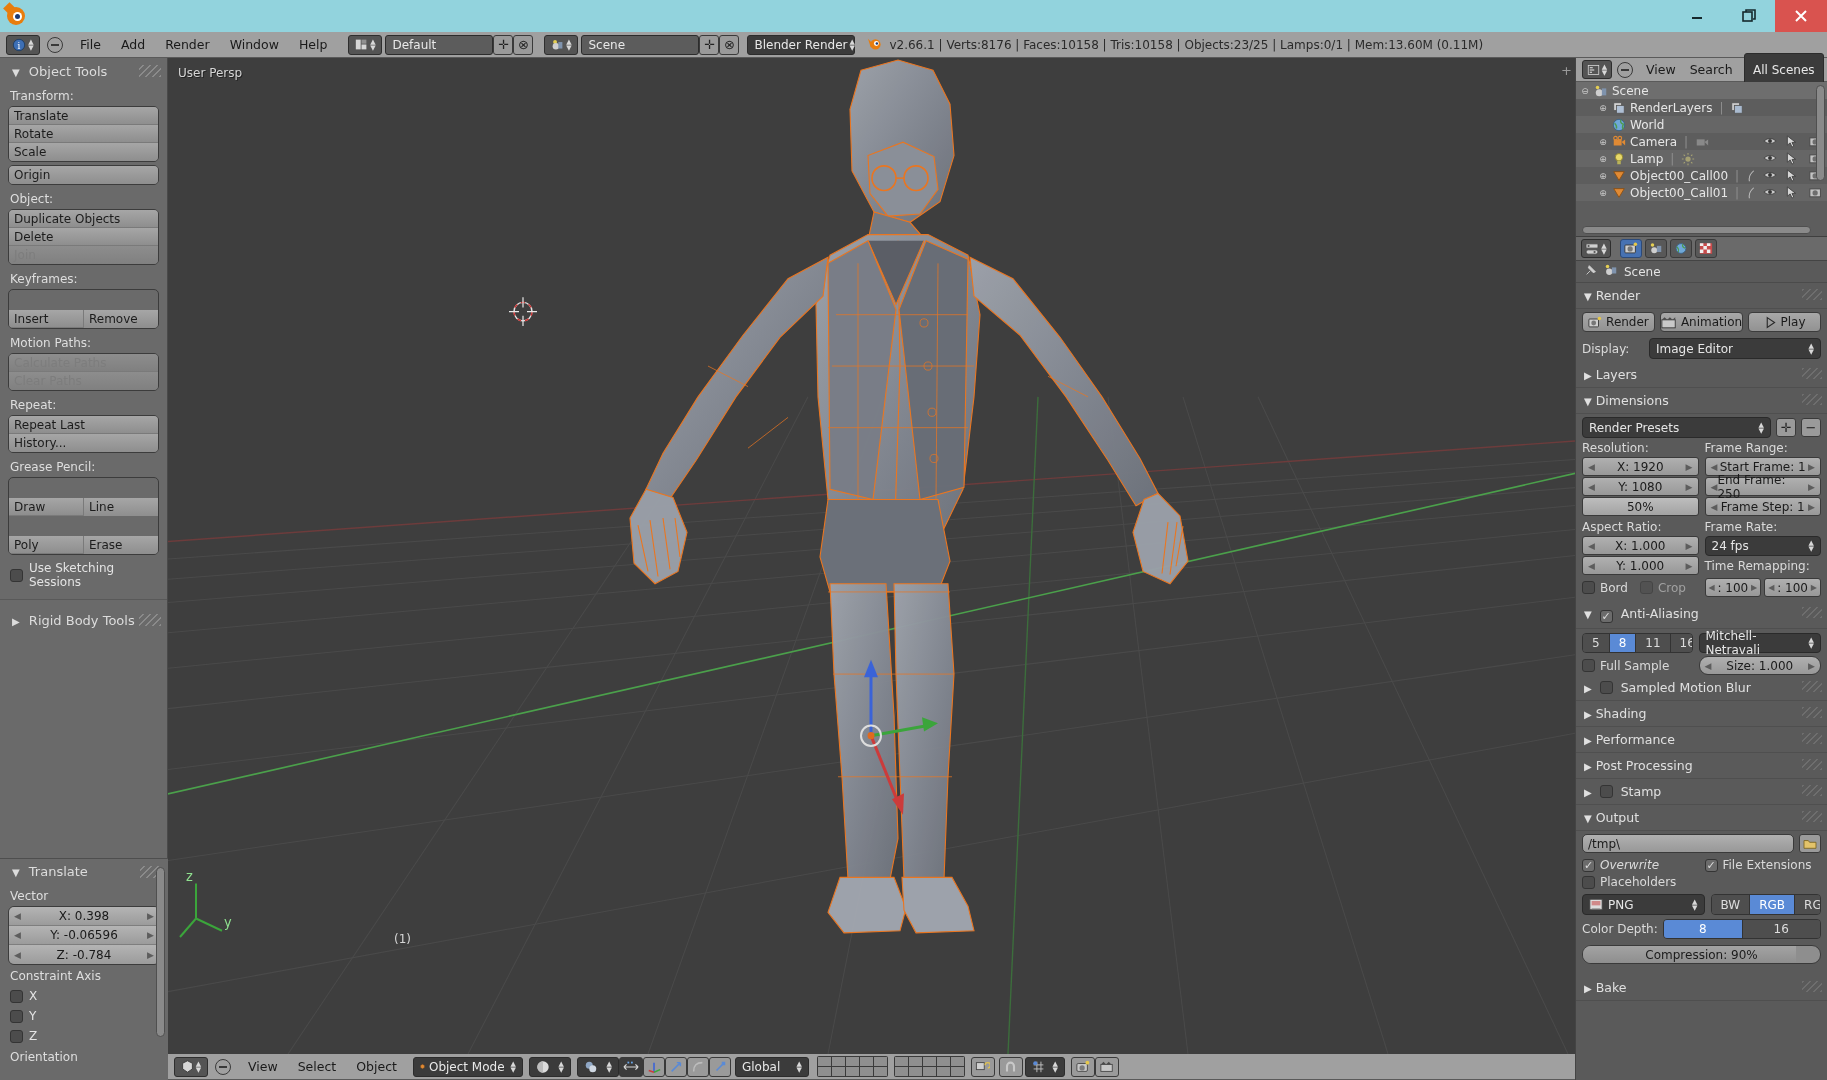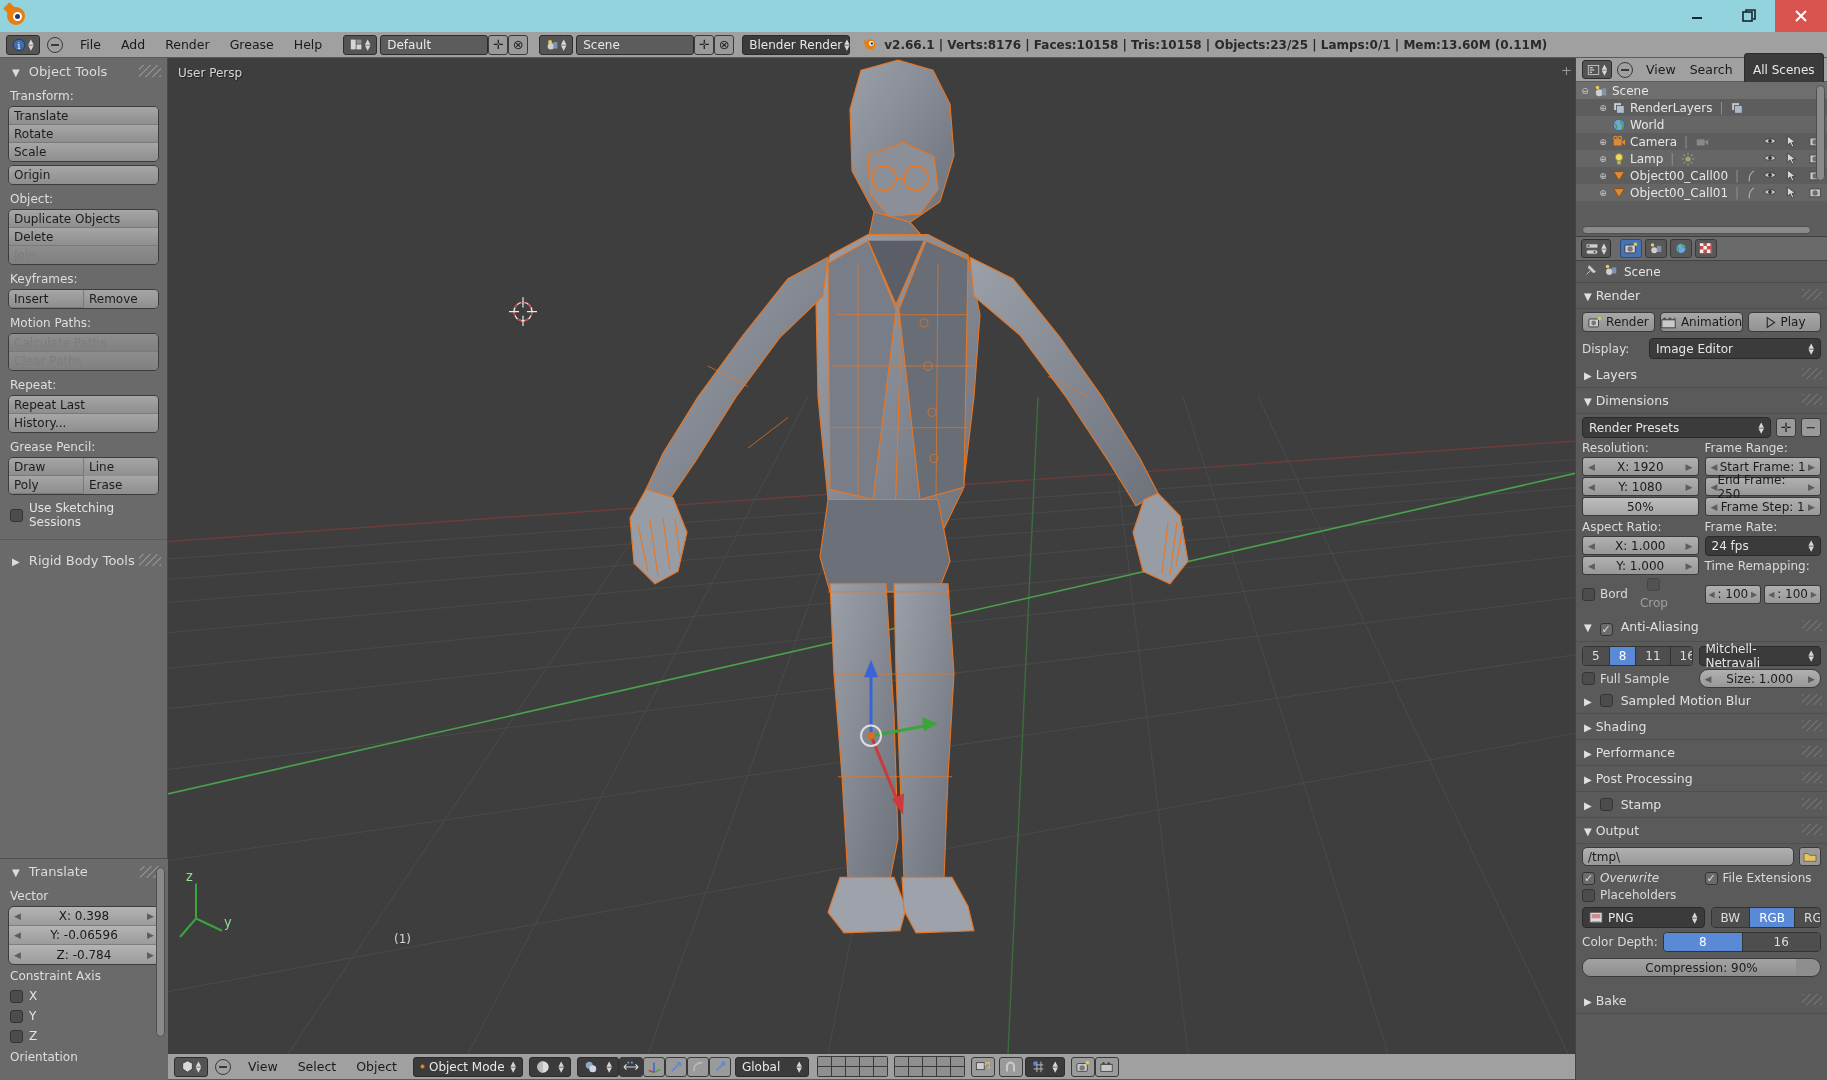--- a/index.html
+++ b/index.html
@@ -58,21 +58,21 @@
   .panel-title .tri { display:inline-block; margin-right:5px; font-size:10px; }
   .panel-title::after{content:"";position:absolute;right:6px;top:7px;width:22px;height:12px;
      background:repeating-linear-gradient(-45deg,#8b8b8b 0 1.5px,transparent 1.5px 5px);}
   .sublabel { font-size:12px; color:#dedede; padding:4px 0 3px 10px; }
   .tool-group { margin:0 8px 3px 8px; border-radius:5px; overflow:hidden;
     border:1px solid #3c3c3c; }
   .tool-btn { background:linear-gradient(#a6a6a6,#8e8e8e); color:#1c1c1c; height:18px;
     font-size:12px; padding-left:5px; line-height:18px; border-bottom:1px solid #7a7a7a;}
   .tool-btn:last-child{border-bottom:none;}
   .tool-btn.disabled{ color:#7d7d7d; background:linear-gradient(#8d8d8d,#808080);}
-  .tool-row { display:flex; }
+  .tool-row { display:flex;margin-top:20px; }
   .tool-row .tool-btn { flex:1; border-right:1px solid #7a7a7a; text-align:left;}
   .tool-row .tool-btn:last-child{border-right:none;}
   .chk-row { display:flex; align-items:center; gap:6px; padding:3px 0 3px 10px; font-size:12px;}
   .chkbox { width:13px; height:13px; border-radius:3px; background:#4c4c4c;
     border:1px solid #343434; flex:0 0 13px; }
   .chkbox.on { background:#6b6b6b; }
   .chkbox.on::after{content:"✓"; color:#ddd; font-size:11px; display:block; line-height:11px;
      text-align:center;}
   .divline { height:1px; background:#595959; margin:7px 0; }
   #oppanel { position:absolute; left:0; bottom:0; width:168px; background:#6a6a6a;
@@ -174,21 +174,21 @@
     <svg width="14" height="14" viewBox="0 0 16 16">
         <circle cx="8" cy="8" r="6.5" fill="#3d6fb5" stroke="#1d3a60"></circle>
         <text x="8" y="12" font-size="10" fill="#fff" text-anchor="middle" font-family="DejaVu Serif,serif">i</text>
       </svg>
     <span class="arrows">▲<br>▼</span>
   </div>
   <div class="circle-btn"></div>
   <div class="menuitem">File</div>
   <div class="menuitem">Add</div>
   <div class="menuitem">Render</div>
-  <div class="menuitem">Grease</div>
+  <div class="menuitem">Window</div>
   <div class="menuitem">Help</div>
 
   <div style="display:flex;align-items:center;margin-left:8px;">
     <div class="edtype">
       <svg width="13" height="13" viewBox="0 0 16 16">
           <rect x="1" y="2" width="6" height="12" fill="#d6d6d6"></rect>
           <rect x="8" y="2" width="6" height="5" fill="#909090"></rect>
           <rect x="8" y="8" width="6" height="6" fill="#d6d6d6"></rect>
         </svg>
       <span class="arrows">▲<br>▼</span>
@@ -210,21 +210,21 @@
     <div class="field" style="width:118px;">Scene</div>
     <div class="smallbtn">✛</div>
     <div class="smallbtn">⊗</div>
   </div>
 
   <div class="field dark" style="width:108px;margin-left:8px;justify-content:space-between;">
     <span>Blender Render</span>
     <span class="arrows">▲<br>▼</span>
   </div>
 
-  <div style="display:flex;align-items:center;margin-left:12px;gap:7px;font-weight:bold;">
+  <div style="display:flex;align-items:center;margin-left:12px;gap:7px;">
     <span>
       <svg width="15" height="15" viewBox="0 0 16 16">
           <circle cx="9" cy="9" r="5.5" fill="#e87d0d"></circle>
           <circle cx="10" cy="8" r="2.6" fill="#fff"></circle>
           <circle cx="10.5" cy="8" r="1.3" fill="#1a3a73"></circle>
           <path d="M1 3 L7 9 L4 12 Z" fill="#e87d0d"></path>
         </svg>
     </span>
     <span style="color:#2a2a2a;font-size:12px;">v2.66.1 | Verts:8176 | Faces:10158 | Tris:10158 | Objects:23/25 | Lamps:0/1 | Mem:13.60M (0.11M)</span>
   </div>
@@ -960,21 +960,21 @@
           </div>
           <div class="plabel" style="padding-top:3px;">Time Remapping:</div>
         </div>
       </div>
       <div class="twocol" style="padding-top:3px;align-items:center;">
         <div style="display:flex;gap:12px;align-items:center;">
           <div style="display:flex;gap:5px;align-items:center;">
             <div class="chkbox"></div>
             <span class="plabel">Bord</span>
           </div>
-          <div style="display:flex;gap:5px;align-items:center;opacity:.55;flex-direction:column;">
+          <div style="display:flex;gap:5px;align-items:center;opacity:.55;">
             <div class="chkbox"></div>
             <span class="plabel">Crop</span>
           </div>
         </div>
         <div style="display:flex;gap:3px;">
           <div class="pfield" style="flex:1;padding:0 3px;">
             <span class="a" style="font-size:8px;color:#5d5d5d">◀</span>
             <span>: 100</span>
             <span class="a" style="font-size:8px;color:#5d5d5d">▶</span>
           </div>

